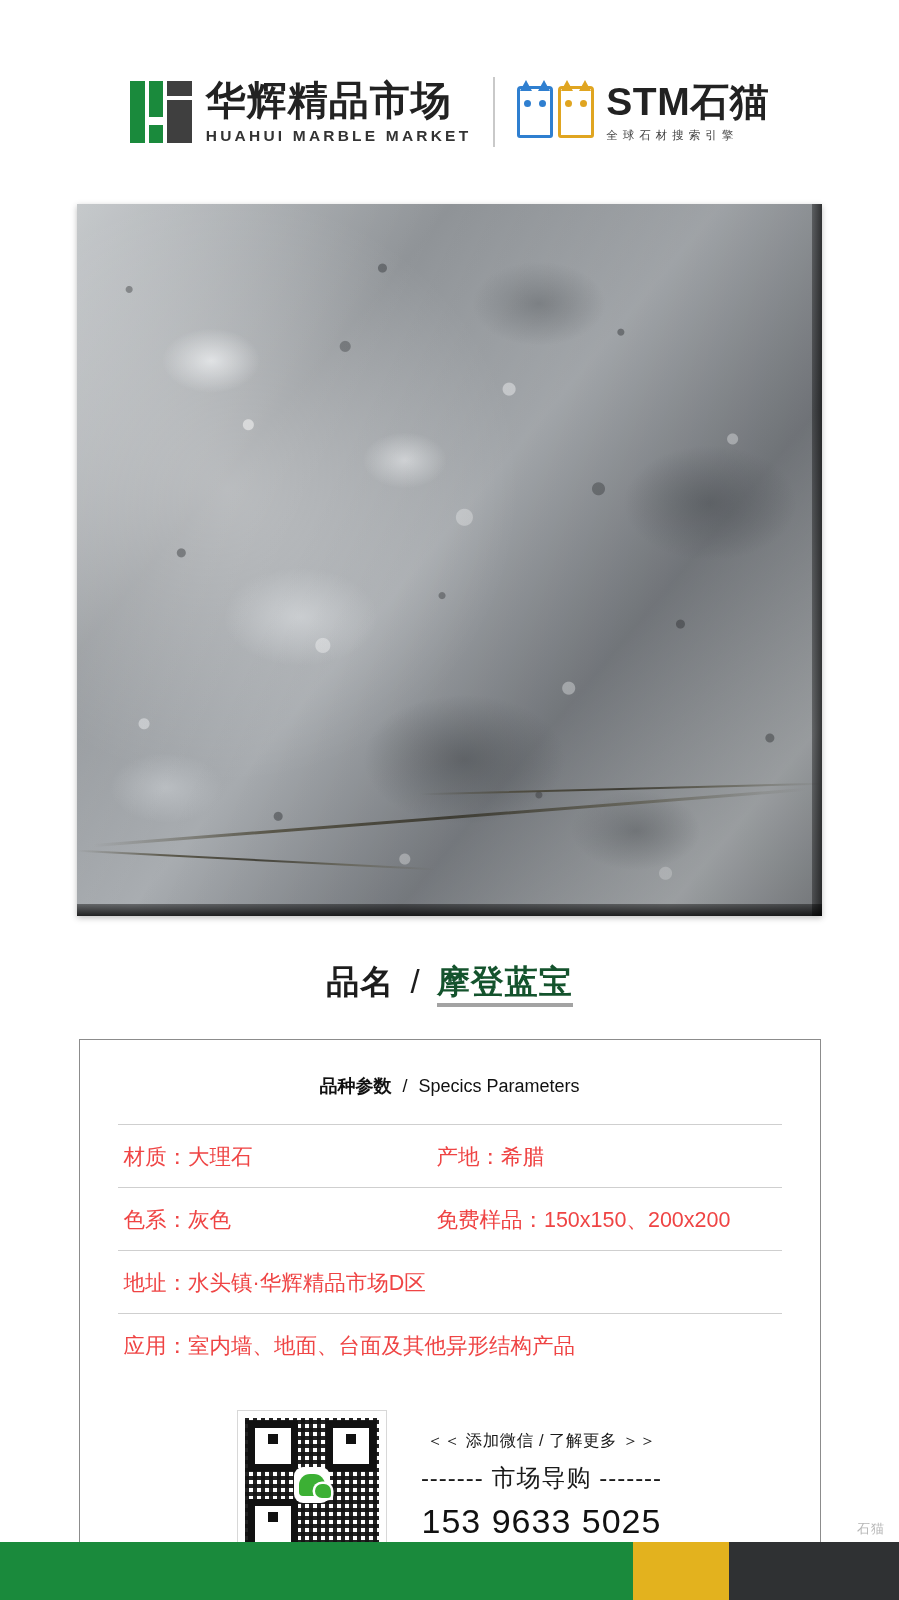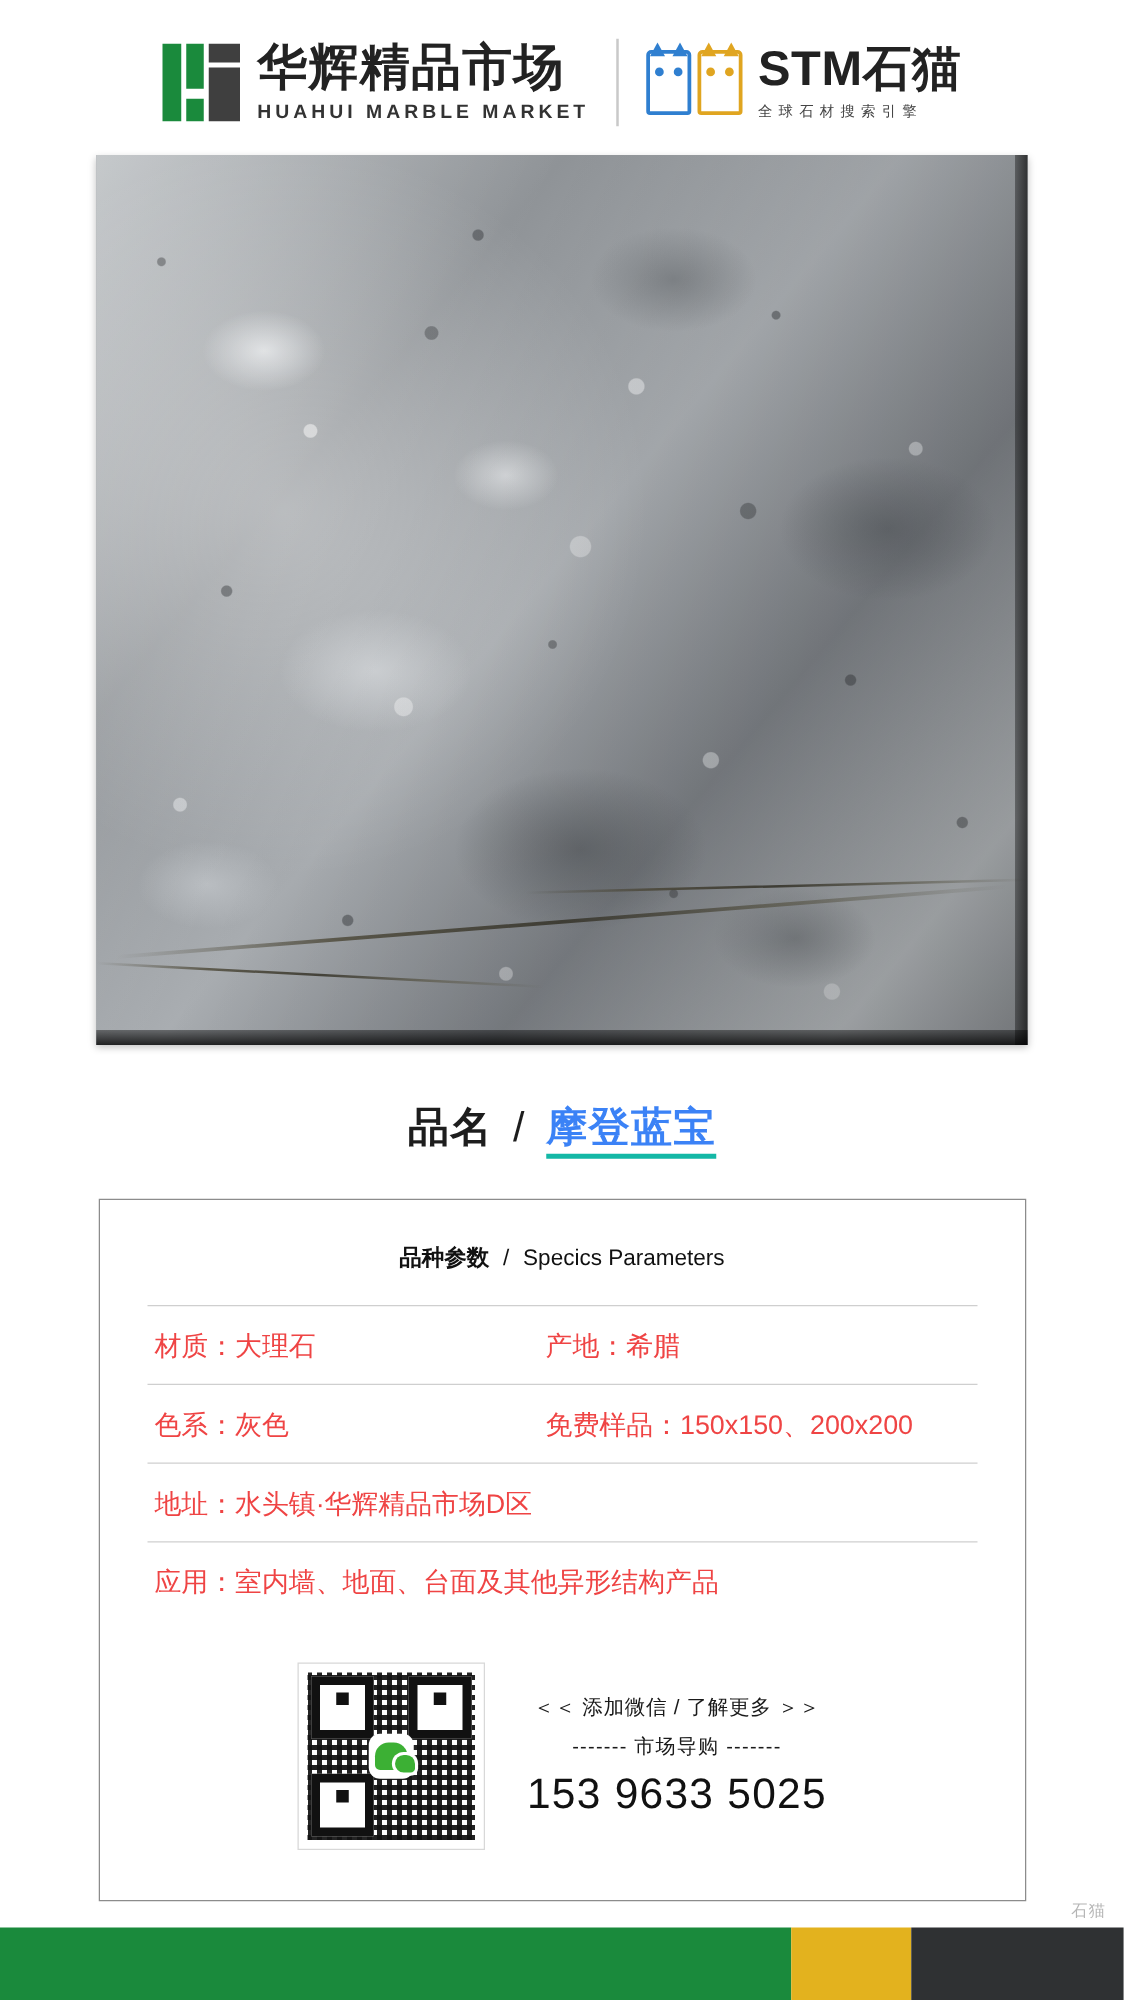--- a/index.html
+++ b/index.html
@@ -11,27 +11,28 @@
     width: 899px;
     height: 1600px;
     font-family: "Liberation Sans", sans-serif;
     color: #1a1a1a;
     position: relative;
     overflow: hidden;
   }
 
   
   .header {
-    height: 124px;
+    height: 192px;
     display: flex;
     align-items: center;
     justify-content: center;
     gap: 0px;
     padding-top: 8px;
     box-sizing: border-box;
+    margin-top: 12px;
   }
   .brand-left {
     display: flex;
     align-items: center;
     gap: 14px;
   }
   .hh-mark {
     width: 62px;
     height: 62px;
     position: relative;
@@ -208,22 +209,22 @@
   .product-title {
     text-align: center;
     margin-top: 44px;
     font-size: 33px;
     font-weight: 700;
     letter-spacing: 1px;
   }
   .product-title .label { color: #1d1d1d; font-family: Liberation Serif, serif; }
   .product-title .slash { color: #1d1d1d; font-weight: 400; margin: 0 6px; }
   .product-title .value {
-    color: #3b82f6;
-    border-bottom: 4px solid #14b8a6;
+    color: #14532d;
+    border-bottom: 4px solid #a3a3a3;
     padding-bottom: 3px;
   }
 
   
   .card {
     margin: 34px auto 0;
     width: 742px;
     border: 1px solid #8c8c8c;
     box-sizing: border-box;
     padding: 34px 38px 40px;
@@ -320,21 +321,21 @@
     border-radius: 8px 8px 4px 8px;
     box-shadow: 0 0 0 2.5px #fff;
   }
   .contact-text { text-align: center; }
   .contact-line1 {
     font-size: 16.5px;
     color: #1a1a1a;
     letter-spacing: 0.5px;
   }
   .contact-line2 {
-    font-size: 16px;
+    font-size: 24px;
     color: #1a1a1a;
     margin-top: 10px;
     letter-spacing: 1px;
   }
   .contact-phone {
     font-size: 34px;
     color: #111;
     margin-top: 8px;
     letter-spacing: 1px;
   }

